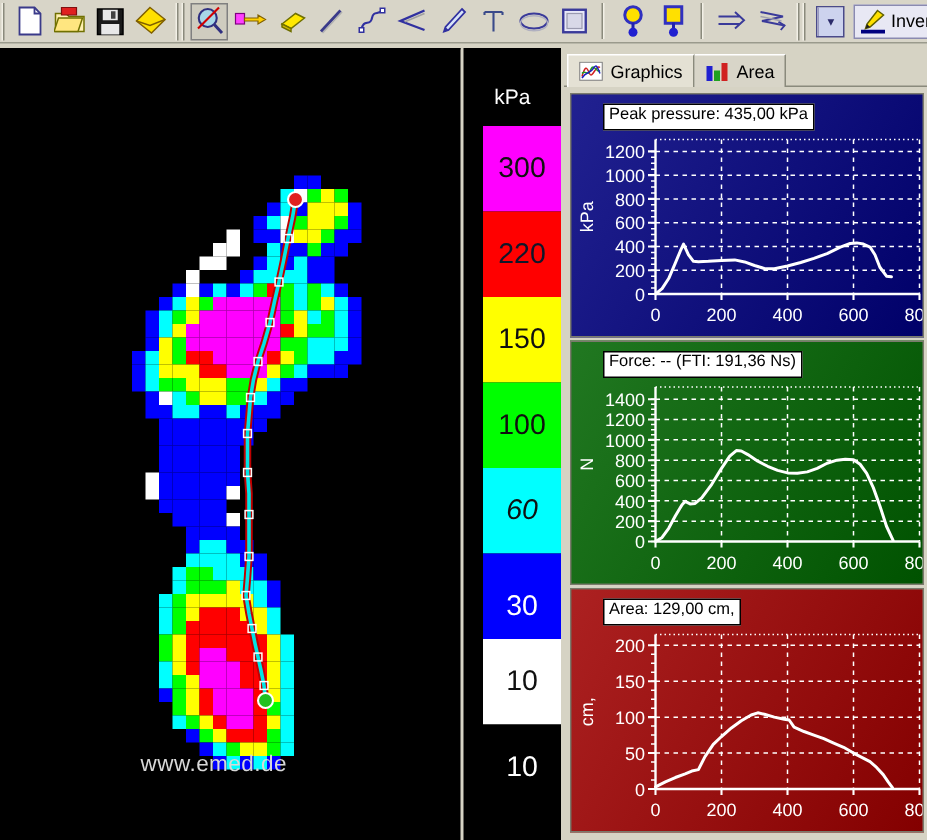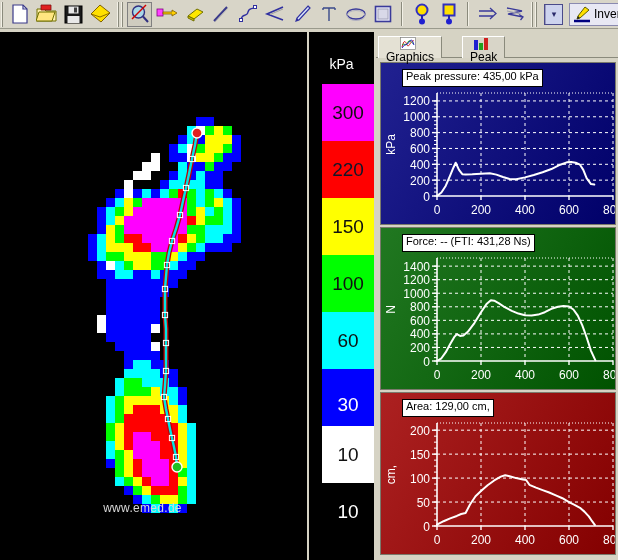--- a/index.html
+++ b/index.html
@@ -92,21 +92,21 @@
     background: #000;
     border-top: 1px solid #000;
   }
   #footprint-canvas {
     position: absolute; left: 0; top: 0;
     width: 307px; height: 510px;
   }
   #watermark {
     position: absolute; left: 0; top: 468px; width: 285px;
     text-align: center;
-    color: #d8d8d8; font-size: 12px;
+    color: #d8d8d8; font-size: 15px;
     font-family: "Liberation Sans", sans-serif;
     letter-spacing: 0.3px;
   }
 
   
   #colorscale-panel {
     position: absolute; left: 309px; top: 2px;
     width: 65px; height: 528px;
     background: #000;
   }
@@ -133,21 +133,20 @@
   }
   .tab {
     position: absolute; top: 0; height: 22px;
     display: flex; align-items: center;
     padding: 0 7px;
     font-size: 12px; color: #000;
     background: #d8d5c8;
     border-left: 1px solid #fff;
     border-top: 1px solid #fff;
     border-right: 1px solid #8a8a7c;
-    flex-direction: column;
   }
   .tab.active { background: #e4e1d4; z-index: 2; }
   .tab .tab-ico { margin-right: 5px; display: flex; }
 
   .chart-box {
     position: absolute; left: 5px;
     width: 236px;
     border: 1px solid #7a7a6c;
     overflow: hidden;
   }
@@ -749,21 +748,21 @@
         </div>
         <div class="cs-band" style="top: 109px; height: 57px; background: rgb(255, 0, 0); color: #0f172a;">
           <span>220</span>
         </div>
         <div class="cs-band" style="top: 166px; height: 57px; background: rgb(255, 255, 0); color: rgb(16, 16, 16);">
           <span>150</span>
         </div>
         <div class="cs-band" style="top: 223px; height: 57px; background: rgb(0, 255, 0); color: rgb(16, 16, 16);">
           <span>100</span>
         </div>
-        <div class="cs-band" style="top: 280px; height: 57px; background: rgb(0, 255, 255); color: rgb(16, 16, 16);">
+        <div class="cs-band" style="top: 280px; height: 57px; background: rgb(0, 255, 255); color: rgb(16, 16, 16); font-style: italic;">
           <span>60</span>
         </div>
         <div class="cs-band" style="top: 337px; height: 71px; background: rgb(0, 0, 255); color: rgb(255, 255, 255);">
           <span>30</span>
         </div>
         <div class="cs-band" style="top: 394px; height: 57px; background: rgb(255, 255, 255); color: rgb(16, 16, 16);">
           <span>10</span>
         </div>
         <div class="cs-band" style="top: 451px; height: 57px; background: rgb(0, 0, 0); color: rgb(255, 255, 255);">
           <span>10</span>
@@ -785,21 +784,21 @@
         <span>Graphics</span>
       </div>
       <div class="tab" style="left:86px;">
         <span class="tab-ico">
           <svg width="16" height="13" viewBox="0 0 16 13">
             <rect x="1" y="3" width="4" height="10" fill="#2020d0"></rect>
             <rect x="6" y="6" width="4" height="7" fill="#20a020"></rect>
             <rect x="11" y="1" width="4" height="12" fill="#d02020"></rect>
           </svg>
         </span>
-        <span>Peak</span>
+        <span>Area</span>
       </div>
     </div>
 
     <div id="chart-container">
         <div class="chart-box" style="top: 32px; height: 163px; background: linear-gradient(120deg, rgba(255, 255, 255, 0.13), rgba(0, 0, 0, 0.18)) rgb(0, 0, 128);">
           <div class="chart-title">Peak pressure: 435,00 kPa</div>
           <svg class="chart-svg" width="236" height="163">
             <line x1="100" y1="30" x2="100" y2="133" stroke="#ffffff" stroke-width="1" stroke-dasharray="3,3"></line>
             <line x1="144" y1="30" x2="144" y2="133" stroke="#ffffff" stroke-width="1" stroke-dasharray="3,3"></line>
             <line x1="188" y1="30" x2="188" y2="133" stroke="#ffffff" stroke-width="1" stroke-dasharray="3,3"></line>
@@ -860,21 +859,21 @@
             <text x="144" y="151" fill="#fff" font-size="12" text-anchor="middle" font-family="&quot;Liberation Sans&quot;, sans-serif">400</text>
             <line x1="188" y1="133" x2="188" y2="137" stroke="#fff" stroke-width="1.4"></line>
             <text x="188" y="151" fill="#fff" font-size="12" text-anchor="middle" font-family="&quot;Liberation Sans&quot;, sans-serif">600</text>
             <line x1="232" y1="133" x2="232" y2="137" stroke="#fff" stroke-width="1.4"></line>
             <text x="232" y="151" fill="#fff" font-size="12" text-anchor="middle" font-family="&quot;Liberation Sans&quot;, sans-serif">800</text>
             <text x="0" y="0" fill="#fff" font-size="12" text-anchor="middle" font-family="&quot;Liberation Sans&quot;, sans-serif" transform="translate(14,81.5) rotate(-90)">kPa</text>
             <polyline points="56,133 60.4,129.4346153846154 64.8,122.7 69.2,112.4 72.5,104.47692307692307 74.7,99.72307692307692 78,106.85384615384615 81.3,111.21153846153847 84.6,111.44923076923077 91.2,111.21153846153847 100,110.65692307692308 108.8,110.26076923076923 115.4,111.6076923076923 122,113.98461538461538 128.6,115.96538461538461 135.2,116.20307692307692 144,114.38076923076923 152.8,112.00384615384615 161.6,109.23076923076923 170.4,106.06153846153846 179.2,101.70384615384616 185.8,99.32692307692307 190.2,98.93076923076923 194.6,99.72307692307692 199,101.70384615384616 202.3,106.85384615384615 205.6,115.17307692307692 210,121.11538461538461 213.3,121.51153846153846" fill="none" stroke="#ffffff" stroke-width="2" stroke-linejoin="round" stroke-linecap="round"></polyline>
           </svg>
         </div>
         <div class="chart-box" style="top: 197px; height: 163px; background: linear-gradient(120deg, rgba(255, 255, 255, 0.13), rgba(0, 0, 0, 0.18)) rgb(0, 100, 0);">
-          <div class="chart-title">Force: --  (FTI: 431,28 Ns)</div>
+          <div class="chart-title">Force: --  (FTI: 191,36 Ns)</div>
           <svg class="chart-svg" width="236" height="163">
             <line x1="100" y1="30" x2="100" y2="133" stroke="#ffffff" stroke-width="1" stroke-dasharray="3,3"></line>
             <line x1="144" y1="30" x2="144" y2="133" stroke="#ffffff" stroke-width="1" stroke-dasharray="3,3"></line>
             <line x1="188" y1="30" x2="188" y2="133" stroke="#ffffff" stroke-width="1" stroke-dasharray="3,3"></line>
             <line x1="232" y1="30" x2="232" y2="133" stroke="#ffffff" stroke-width="1" stroke-dasharray="3,3"></line>
             <line x1="56" y1="119.44736842105263" x2="232" y2="119.44736842105263" stroke="#ffffff" stroke-width="1" stroke-dasharray="3,3"></line>
             <line x1="56" y1="105.89473684210526" x2="232" y2="105.89473684210526" stroke="#ffffff" stroke-width="1" stroke-dasharray="3,3"></line>
             <line x1="56" y1="92.34210526315789" x2="232" y2="92.34210526315789" stroke="#ffffff" stroke-width="1" stroke-dasharray="3,3"></line>
             <line x1="56" y1="78.78947368421052" x2="232" y2="78.78947368421052" stroke="#ffffff" stroke-width="1" stroke-dasharray="3,3"></line>
             <line x1="56" y1="65.23684210526315" x2="232" y2="65.23684210526315" stroke="#ffffff" stroke-width="1" stroke-dasharray="3,3"></line>

